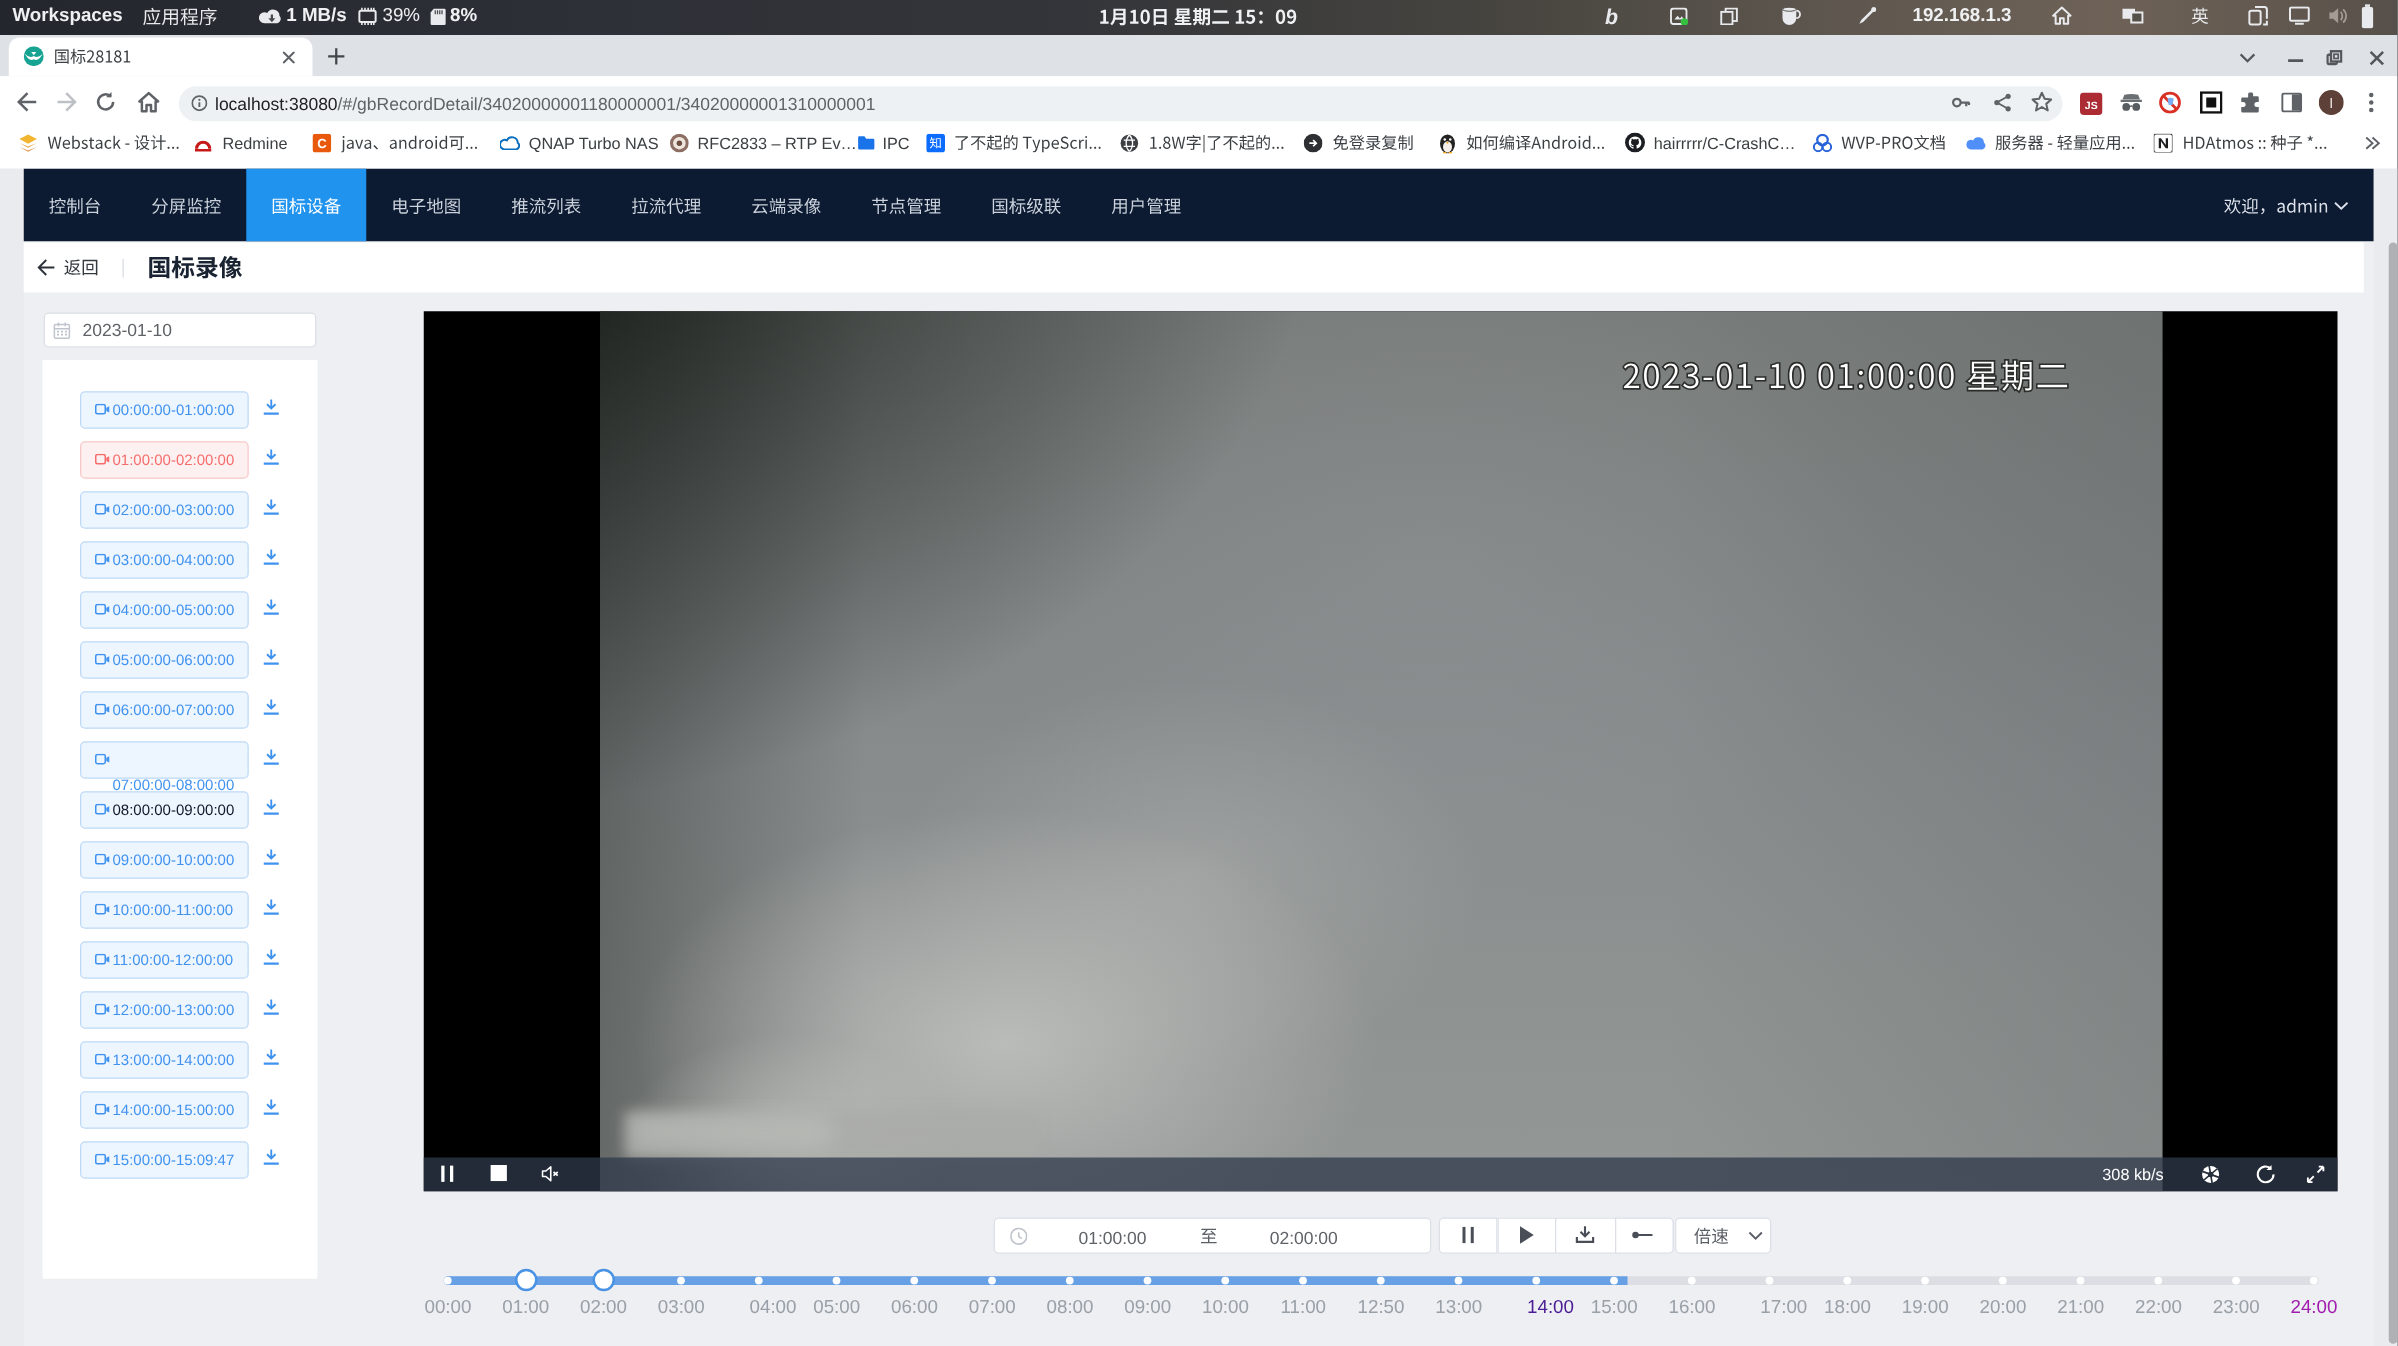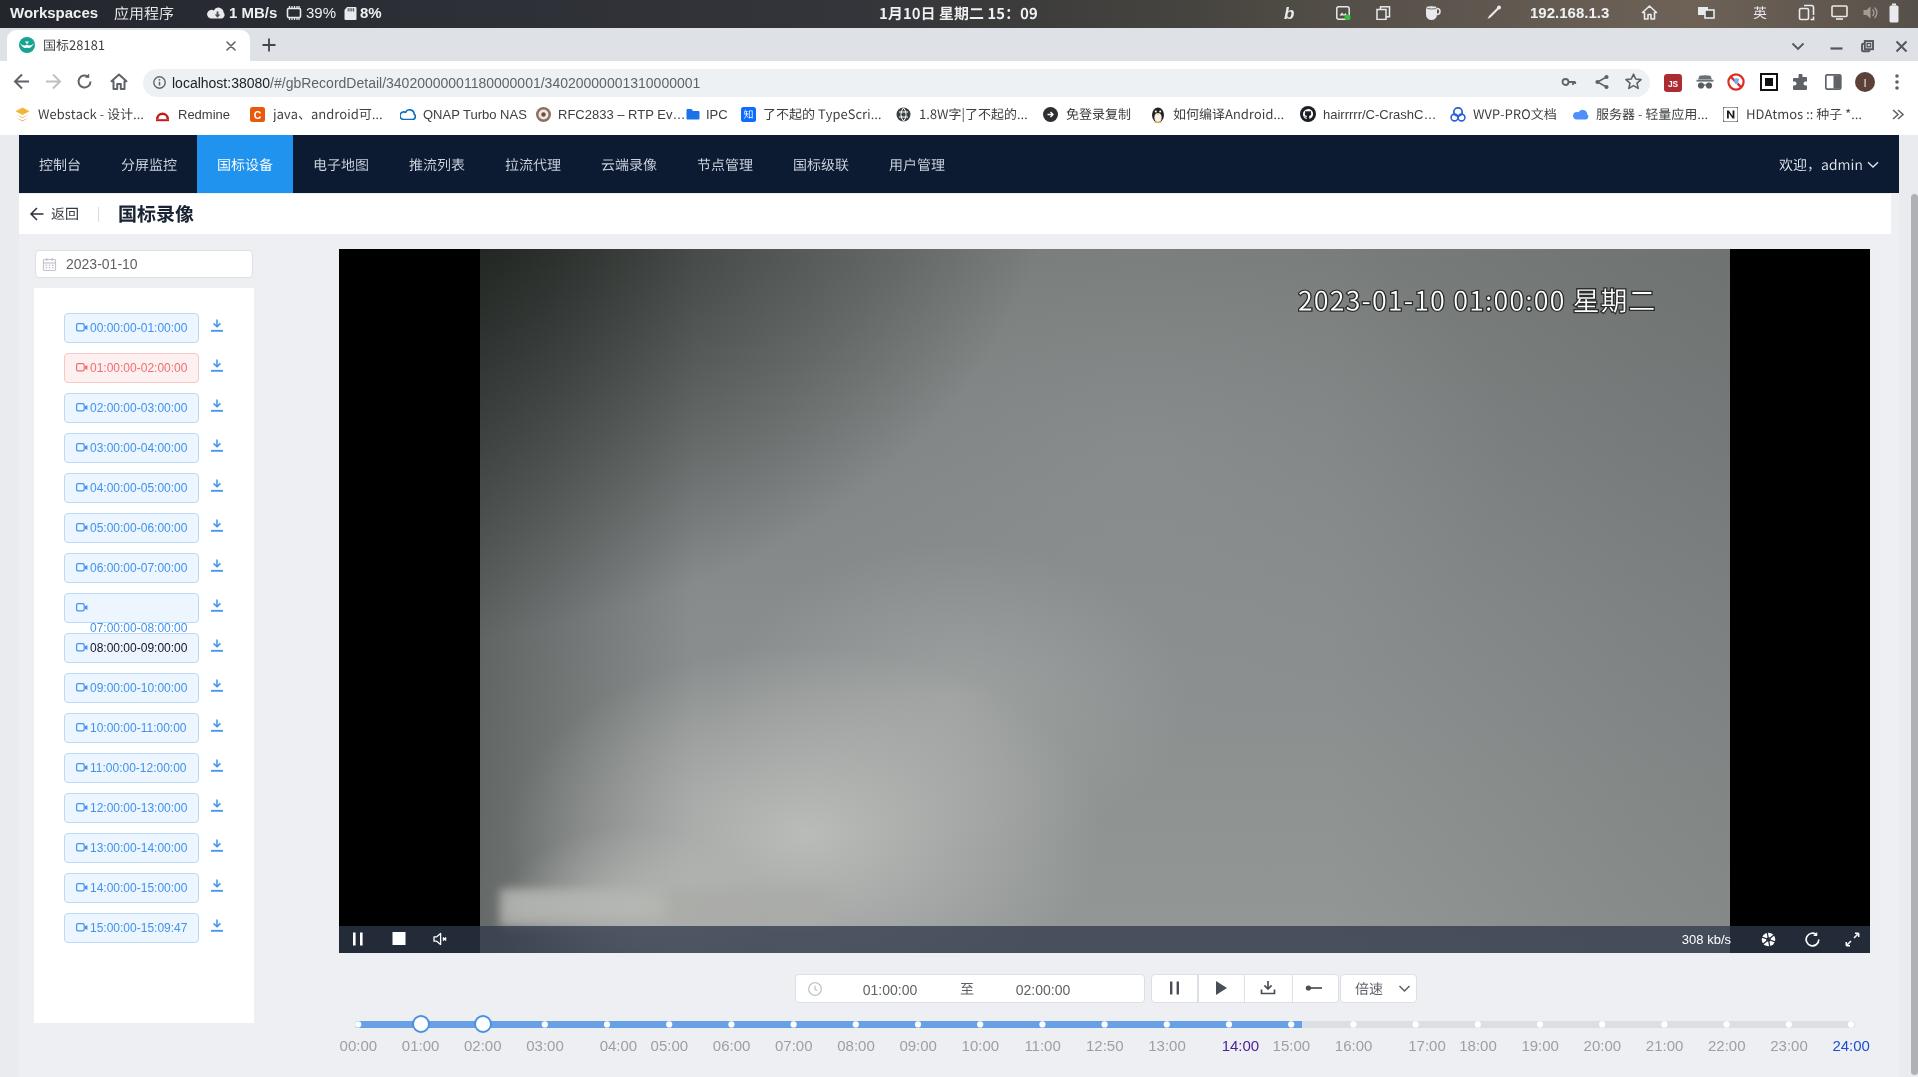--- a/index.html
+++ b/index.html
@@ -643,15 +643,15 @@
 <div style="position:absolute;left:1199.2px;top:1036.5px;width:60px;height:18px;font-size:15px;color:#4c1d95;text-align:right">14:00</div>
 <div style="position:absolute;left:1261.4px;top:1036.5px;width:60px;height:18px;font-size:15px;color:#9aa0a8;text-align:center">15:00</div>
 <div style="position:absolute;left:1323.6px;top:1036.5px;width:60px;height:18px;font-size:15px;color:#9aa0a8;text-align:center">16:00</div>
 <div style="position:absolute;left:1385.8px;top:1036.5px;width:60px;height:18px;font-size:15px;color:#9aa0a8;text-align:right">17:00</div>
 <div style="position:absolute;left:1448px;top:1036.5px;width:60px;height:18px;font-size:15px;color:#9aa0a8;text-align:center">18:00</div>
 <div style="position:absolute;left:1510.2px;top:1036.5px;width:60px;height:18px;font-size:15px;color:#9aa0a8;text-align:center">19:00</div>
 <div style="position:absolute;left:1572.4px;top:1036.5px;width:60px;height:18px;font-size:15px;color:#9aa0a8;text-align:center">20:00</div>
 <div style="position:absolute;left:1634.6px;top:1036.5px;width:60px;height:18px;font-size:15px;color:#9aa0a8;text-align:center">21:00</div>
 <div style="position:absolute;left:1696.8px;top:1036.5px;width:60px;height:18px;font-size:15px;color:#9aa0a8;text-align:center">22:00</div>
 <div style="position:absolute;left:1759px;top:1036.5px;width:60px;height:18px;font-size:15px;color:#9aa0a8;text-align:center">23:00</div>
-<div style="position:absolute;left:1821.2px;top:1036.5px;width:60px;height:18px;font-size:15px;color:#1d4ed8;text-align:center">24:00</div>
+<div style="position:absolute;left:1821.2px;top:1036.5px;width:60px;height:18px;font-size:15px;color:#a21caf;text-align:center">24:00</div>
 <div style="position:absolute;left:1899px;top:135px;width:19px;height:942px;background:#e9ebef"></div>
 <div style="position:absolute;left:1910.5px;top:194px;width:7px;height:881px;background:#b0b1b4;border-radius:4px"></div>
 </div>
 </body></html>

